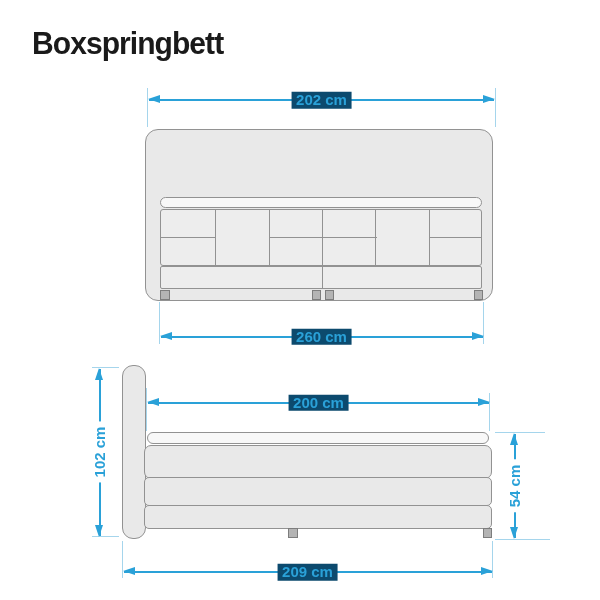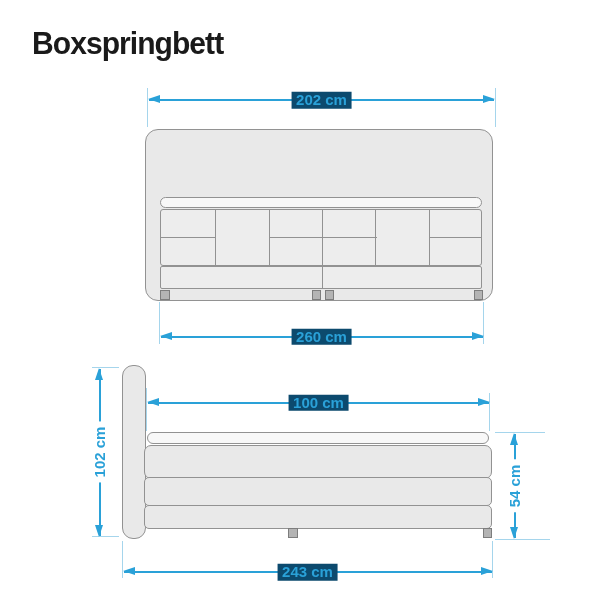--- a/index.html
+++ b/index.html
@@ -106,21 +106,21 @@
       <span class="lblv">102 cm</span>
     </div>
 
     <div class="shape" style="left:113.5px;top:364.5px;width:24px;height:174px;border-radius:11px;"></div>
 
     <div class="ext-v" style="left:137.8px;top:388px;height:43px;"></div>
     <div class="ext-v" style="left:481px;top:393px;height:38px;"></div>
     <div class="dimh" style="left:140px;top:401.5px;width:341px;">
       <span class="ah left"></span>
       <span class="ah right"></span>
-      <span class="lbl">100 cm</span>
+      <span class="lbl">200 cm</span>
     </div>
 
     <div class="shape" style="left:139px;top:432px;width:342px;height:12px;border-radius:6px;background:var(--topper-fill);border-width:1.3px;"></div>
     <div class="shape" style="left:135.5px;top:445px;width:348.5px;height:33.5px;border-radius:7px;"></div>
     <div class="shape" style="left:135.5px;top:477px;width:348.5px;height:29px;border-radius:5px;"></div>
     <div class="shape" style="left:135.5px;top:504.5px;width:348.5px;height:24px;border-radius:5px;"></div>
 
     <div class="foot" style="left:280px;top:528px;height:9.5px;"></div>
     <div class="foot" style="left:474.5px;top:528px;height:9.5px;"></div>
 
@@ -130,17 +130,17 @@
       <span class="ah up"></span>
       <span class="ah down"></span>
       <span class="lblv">54 cm</span>
     </div>
 
     <div class="ext-v" style="left:114px;top:540.5px;height:37px;"></div>
     <div class="ext-v" style="left:484px;top:540.5px;height:37px;"></div>
     <div class="dimh" style="left:115.5px;top:571px;width:368px;">
       <span class="ah left"></span>
       <span class="ah right"></span>
-      <span class="lbl">243 cm</span>
+      <span class="lbl">209 cm</span>
     </div>
   </div>
 
 </div>
 
 </body></html>

